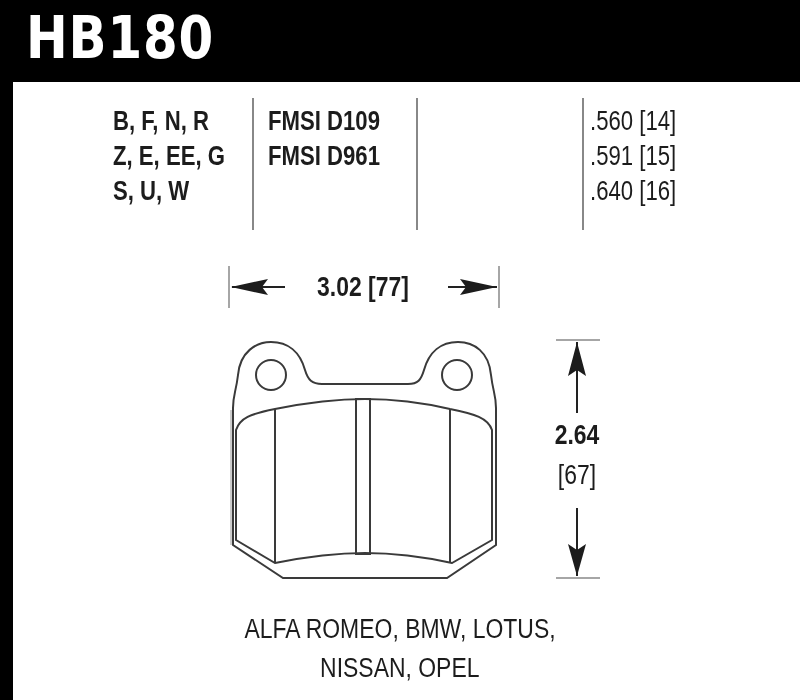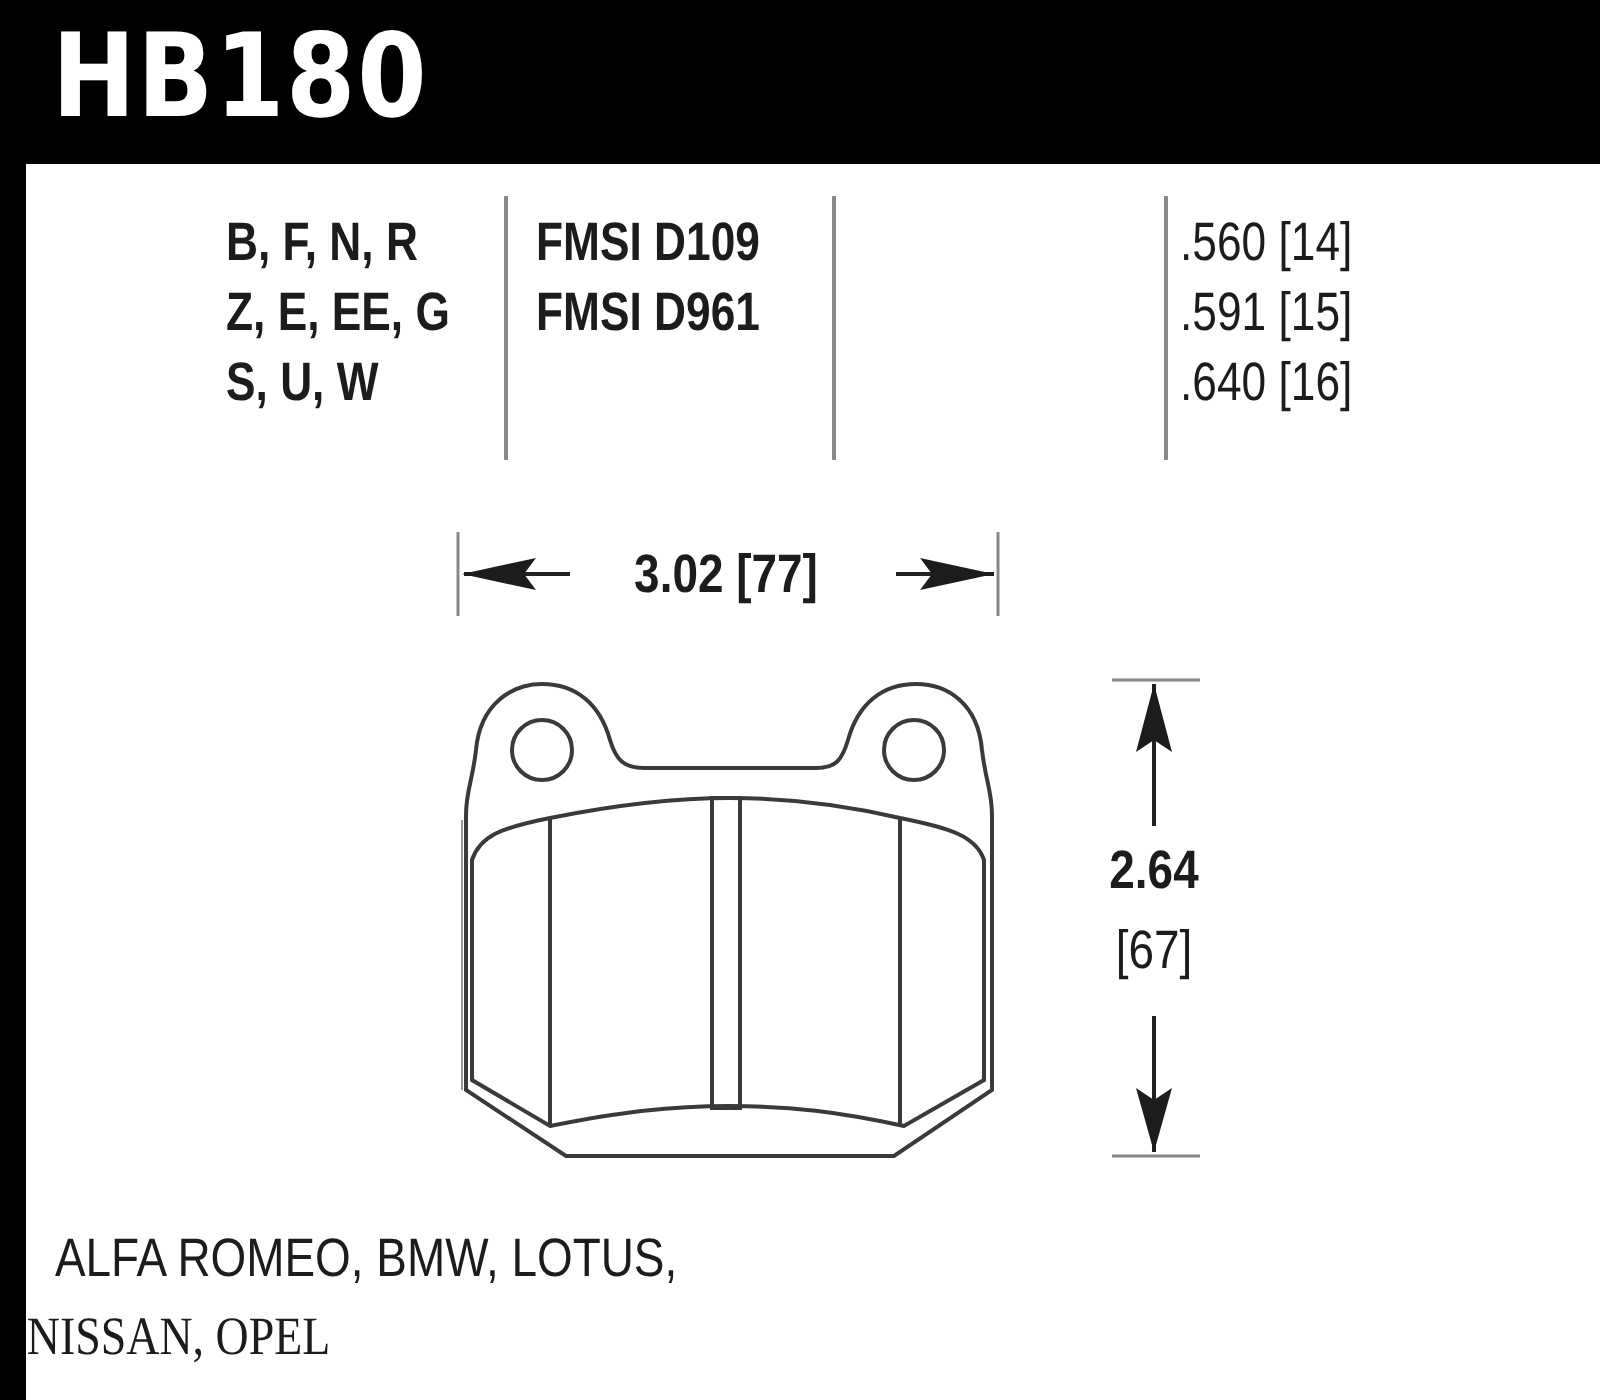--- a/index.html
+++ b/index.html
@@ -32,21 +32,21 @@
     .vdivider {
       position: absolute; width: 2px; background: #888888;
     }
     .pad-svg { position: absolute; left: 0; top: 0; }
     .dim-label {
       position: absolute; font-weight: bold; font-size: 27px;
       white-space: nowrap; color: #1c1c1c;
       transform: scaleX(0.85); transform-origin: center top;
     }
     .vehicles {
-      position: absolute; left: 0; width: 800px; 
+      position: absolute; left: 0; width: 800px; text-align: center;
       font-size: 27px; line-height: 40px; color: #1c1c1c;
     }
     .vehicles span { display: inline-block; transform: scaleX(0.85); }
   </style>
 </head>
 <body>
 
 <div class="header-band"></div>
 <div class="left-border"></div>
 <div class="part-number">HB180</div>
@@ -123,13 +123,13 @@
     <rect x="356" y="399" width="14" height="155"></rect>
   </g>
 </svg>
 
 <div class="dim-label" style="left:278px; top:272px; width:170px; text-align:center;">3.02 [77]</div>
 
 <div class="dim-label" style="left:527px; top:420px; width:100px; text-align:center;">2.64</div>
 <div class="dim-label" style="left:527px; top:460px; width:100px; text-align:center; font-weight:normal;">[67]</div>
 
 <div class="vehicles" style="top:609px;"><span>ALFA ROMEO, BMW, LOTUS,</span></div>
-<div class="vehicles" style="top:648px;font-family:Liberation Serif, serif;"><span>NISSAN, OPEL</span></div>
+<div class="vehicles" style="top:648px;"><span>NISSAN, OPEL</span></div>
 
 </body></html>

